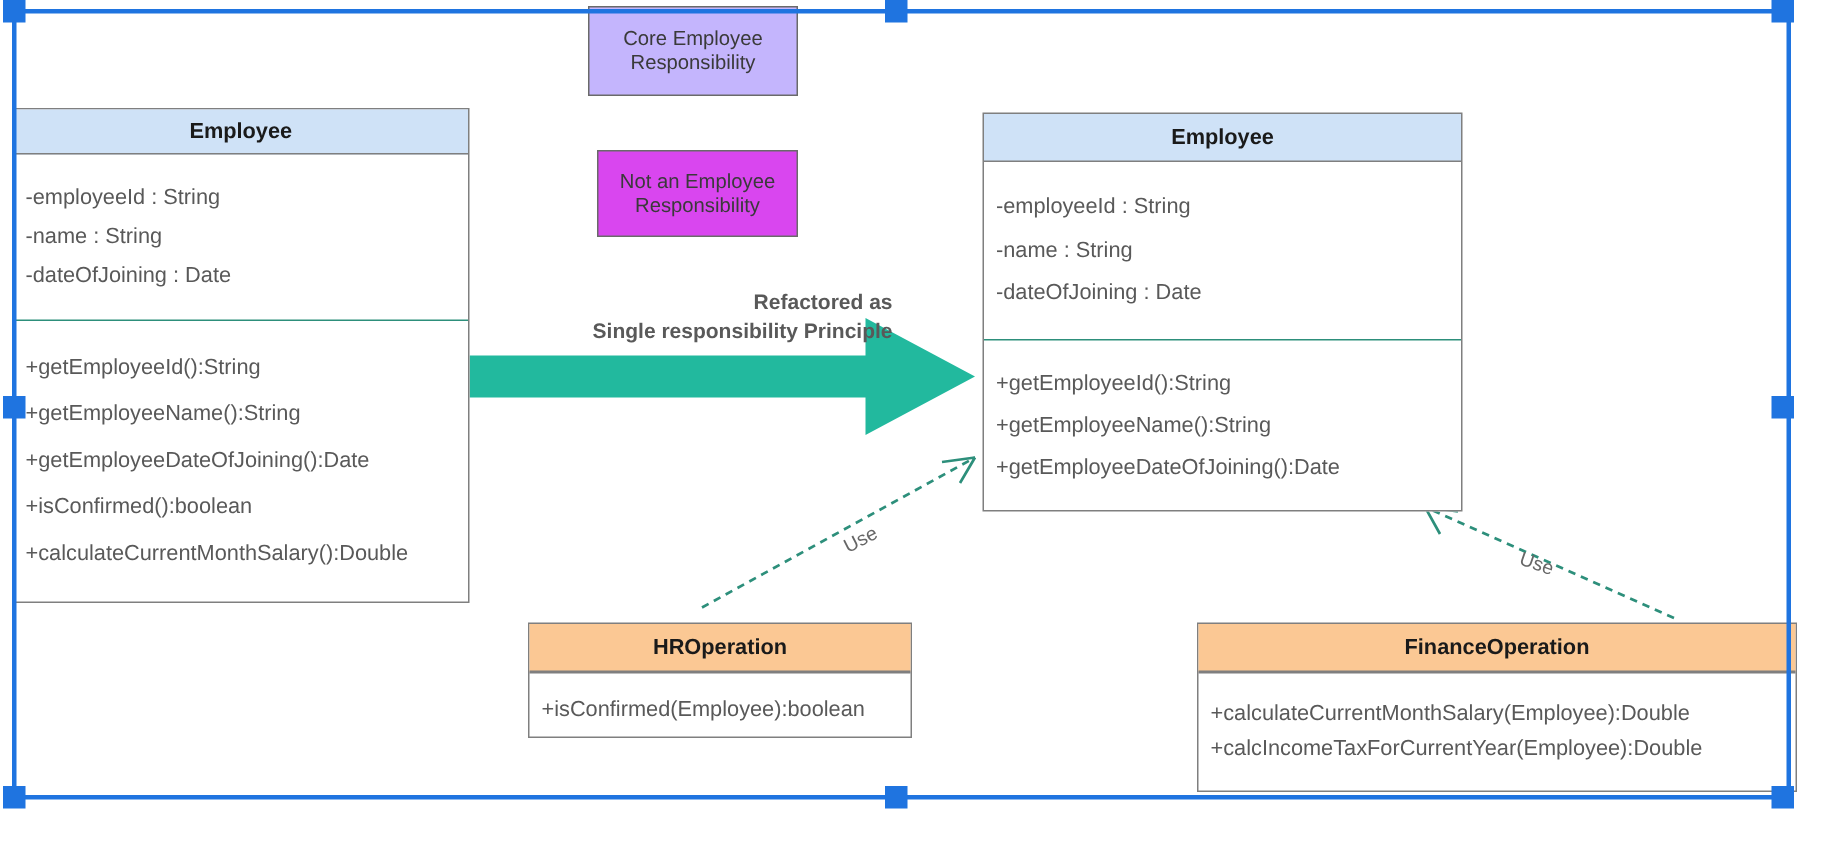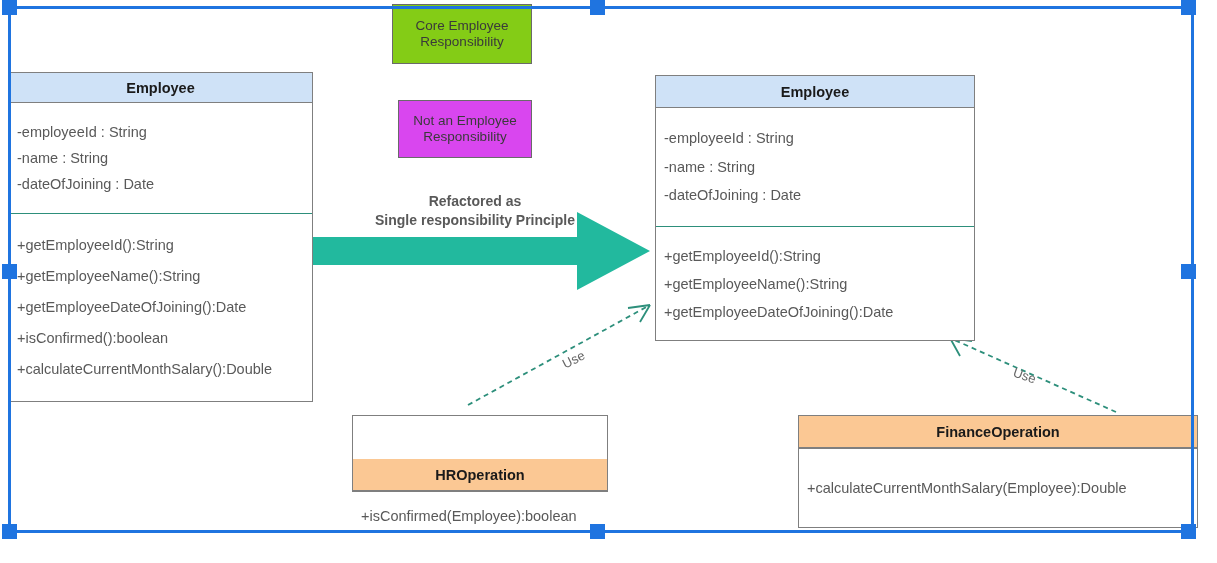--- a/index.html
+++ b/index.html
@@ -77,27 +77,27 @@
     border: 1.5px solid #6a6a6a;
     display: flex;
     align-items: center;
     justify-content: center;
     text-align: center;
     font-size: 13.5px;
     color: #3a3a3a;
     line-height: 1.22;
     z-index: 20;
   }
-  .note.blue { background: #84cc16; }
+  .note.blue { background: #c4b5fd; }
   .note.orange { background: #d946ef; }
 
   
   .refactor-label {
     position: absolute;
-    text-align: center;
+    text-align: right;
     font-size: 14px;
     font-weight: bold;
     color: #595959;
     line-height: 1.35;
     z-index: 25;
     white-space: nowrap;
   }
 
   
   #overlay {
@@ -170,30 +170,31 @@
       <div class="uml-row">-dateOfJoining : Date</div>
     </div>
     <div class="uml-section divided" style="height:116px;">
       <div class="uml-row">+getEmployeeId():String</div>
       <div class="uml-row">+getEmployeeName():String</div>
       <div class="uml-row">+getEmployeeDateOfJoining():Date</div>
     </div>
   </div>
 
   <div class="uml" style="left:352px; top:415px; width:256px; height:77px;">
-    <div class="uml-title orange" style="height:32px;margin-top:43px;">HROperation</div>
+    <div class="uml-title orange" style="height:32px;">HROperation</div>
     <div class="uml-section" style="height:43px; border-top:1.5px solid #7f7f7f;">
       <div class="uml-row">+isConfirmed(Employee):boolean</div>
     </div>
   </div>
 
   <div class="uml" style="left:798px; top:415px; width:400px; height:113px;">
     <div class="uml-title orange" style="height:32px;">FinanceOperation</div>
     <div class="uml-section" style="height:79px; border-top:1.5px solid #7f7f7f;">
       <div class="uml-row">+calculateCurrentMonthSalary(Employee):Double</div>
+      <div class="uml-row">+calcIncomeTaxForCurrentYear(Employee):Double</div>
     </div>
   </div>
 
   <div class="use-label rot-a" style="left:562px; top:352px;">Use</div>
   <div class="use-label rot-b" style="left:1013px; top:368px;">Use</div>
 
   <div class="sel-line sel-h" style="left:8px; top:6px; width:1186px;"></div>
   <div class="sel-line sel-h" style="left:8px; top:530px; width:1186px;"></div>
   <div class="sel-line sel-v" style="left:8px; top:6px; height:527px;"></div>
   <div class="sel-line sel-v" style="left:1191px; top:6px; height:527px;"></div>

